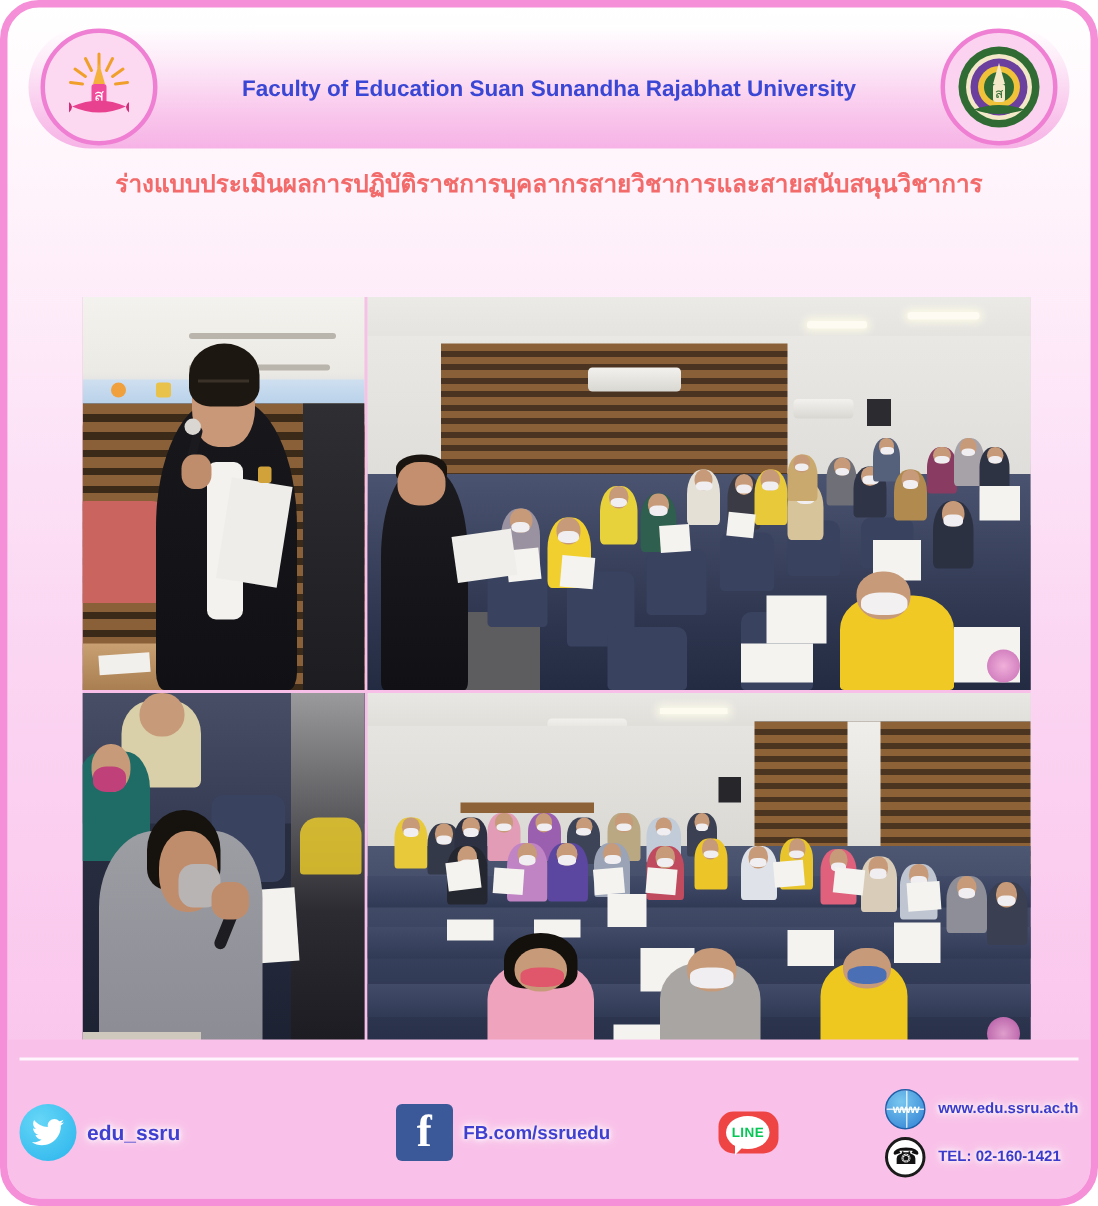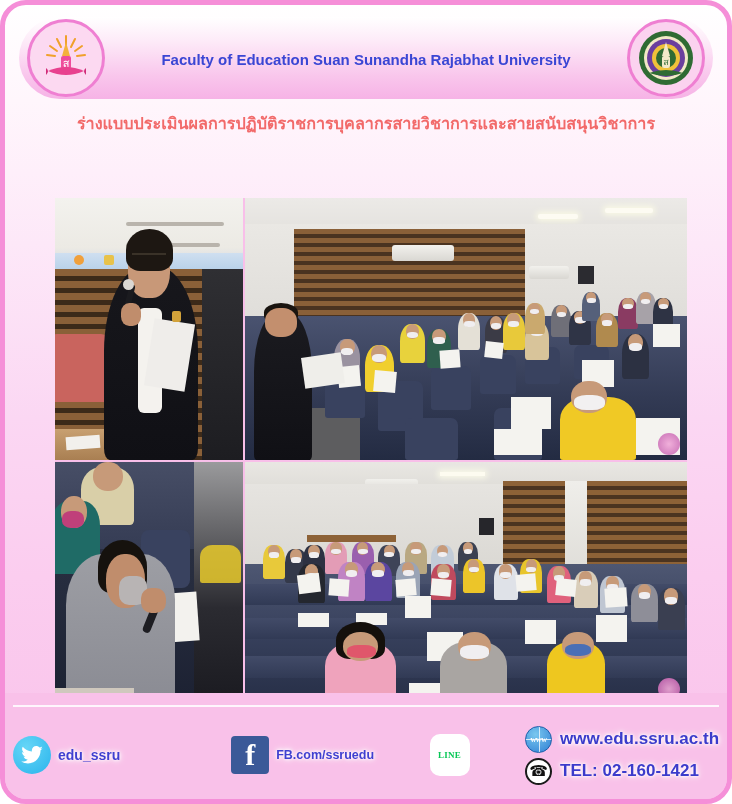--- a/index.html
+++ b/index.html
@@ -312,21 +312,21 @@
     font-size: 14px;
     font-weight: bold;
     text-shadow: 0 0 5px #ffffff, 0 0 9px #ffffff, 0 0 3px #ffffff;
     white-space: nowrap;
   }
   .f-text-sm { font-size: 12.5px; }
   .f-stack { display: flex; flex-direction: column; line-height: 1.35; }
   .f-stack .f-text { text-align: center; }
 
   
-  .ic { flex: none; display: flex; align-items: center; justify-content: center; font-family: Liberation Serif, serif; }
+  .ic { flex: none; display: flex; align-items: center; justify-content: center; }
 
   .ic-twitter {
     width: 38px; height: 38px; border-radius: 50%;
     background: radial-gradient(circle at 35% 30%, #66d6f7, #29b4ec);
     color: #fff; font-size: 21px; line-height: 1;
   }
   .ic-instagram {
     width: 38px; height: 38px; border-radius: 11px;
     background: radial-gradient(circle at 28% 100%, #ffd85e 0%, #f77f3b 22%, #e8385f 45%, #c32aa3 68%, #7b37d6 100%);
   }
@@ -340,21 +340,21 @@
   .ic-instagram .ig-dot {
     position: absolute; top: 2px; right: 2px; width: 3px; height: 3px;
     background: #fff; border-radius: 50%;
   }
   .ic-facebook {
     width: 38px; height: 38px; border-radius: 4px; background: #3b5998;
     color: #fff; font-size: 30px; font-weight: bold; line-height: 0.95;
     font-family: "Liberation Serif", serif;
   }
   .ic-line {
-    width: 40px; height: 42px; border-radius: 10px; background: #ffffff;
+    width: 40px; height: 28px; border-radius: 10px; background: #ef4444;
     position: relative;
   }
   .ic-line .bub {
     width: 29px; height: 22px; background: #fff; border-radius: 50%;
     display: flex; align-items: center; justify-content: center;
     color: #06c755; font-size: 9px; font-weight: bold; letter-spacing: .3px;
     position: relative;
   }
   .ic-line .bub::after {
     content: ""; position: absolute; bottom: -4px; left: 6px;
@@ -371,21 +371,21 @@
       background: rgba(255,255,255,.75); }
   .ic-www .par { position: absolute; left: 0; top: 50%; width: 100%; height: 1px;
       background: rgba(255,255,255,.75); }
   .ic-phone {
     width: 27px; height: 27px; border-radius: 50%;
     background: #ffffff; border: 2px solid #1b1b1b;
     color: #111; font-size: 15px;
   }
   .f-contact-col { display: flex; flex-direction: column; gap: 5px; }
   .f-contact-row { display: flex; align-items: center; gap: 8px; }
-  .f-contact-row .f-text { font-size: 17px; color: #3b3bcb; }
+  .f-contact-row .f-text { font-size: 10px; color: #3b3bcb; }
 
   .sep { flex: 1 1 auto; }
 </style>
 </head>
 <body>
 
 <div class="poster">
 
   <div class="header-band">
 

